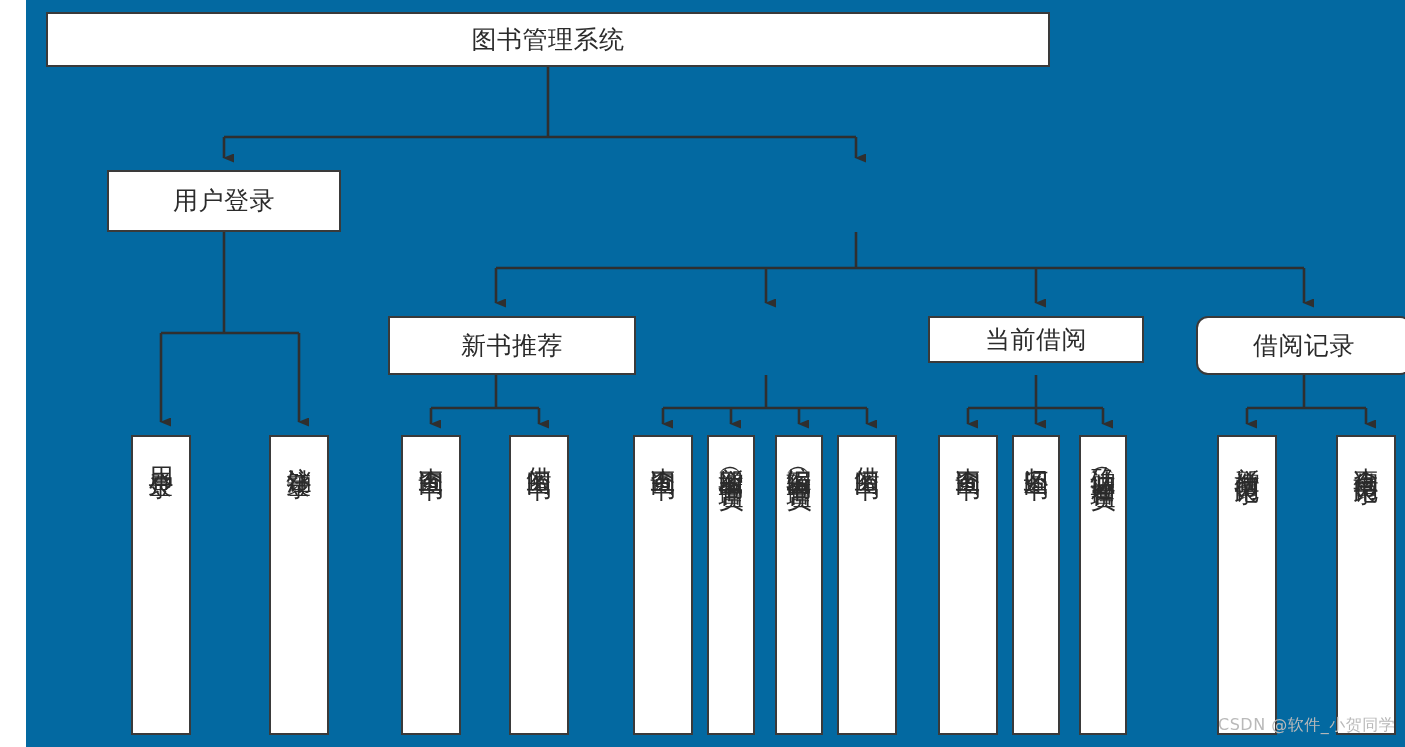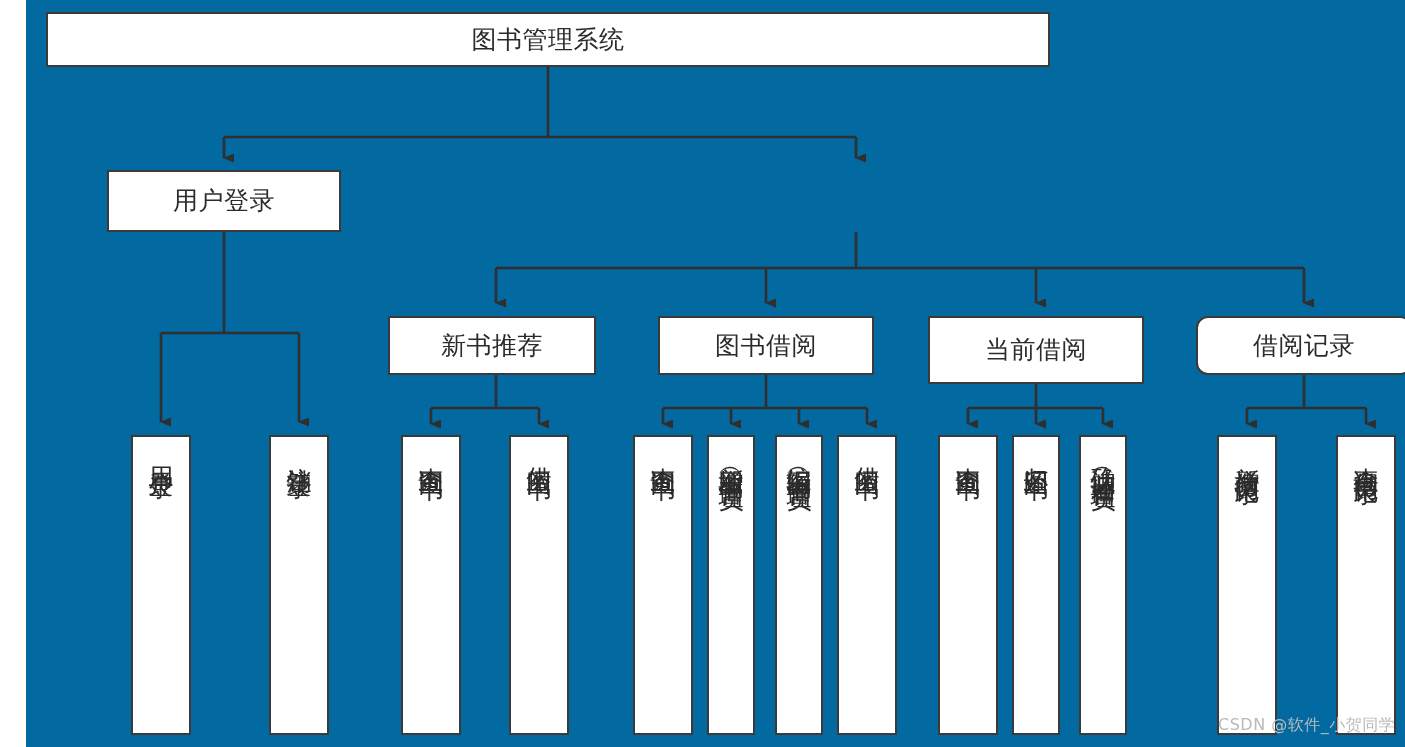--- a/index.html
+++ b/index.html
@@ -119,27 +119,24 @@
   </svg>
 
   <div class="node h-node root" style="left:20px;top:12px;width:1004px;height:55px;">
     <span class="lbl">图书管理系统</span>
   </div>
 
   <div class="node h-node" style="left:81px;top:170px;width:234px;height:62px;">
     <span class="lbl">用户登录</span>
   </div>
 
-  <div class="node h-node" style="left:362px;top:316px;width:208px;height:59px;">
+  <div class="node h-node" style="left:362px;top:316px;width:248px;height:59px;">
     <span class="lbl">新书推荐</span>
   </div>
-  <div class="node h-node" style="left:632px;top:316px;width:216px;height:59px;">
-    <span class="lbl">图书借阅</span>
-  </div>
-  <div class="node h-node" style="left:902px;top:316px;width:216px;height:68px;">
+  <div class="node h-node" style="left:902px;top:316px;width:216px;height:47px;">
     <span class="lbl">当前借阅</span>
   </div>
   <div class="node h-node" style="left:1170px;top:316px;width:216px;height:59px;border-radius:12px;">
     <span class="lbl">借阅记录</span>
   </div>
 
   <div class="node v-node" style="left:105px;top:435px;width:60px;height:300px;">
     <span class="lbl">用户登录</span>
   </div>
   <div class="node v-node" style="left:243px;top:435px;width:60px;height:300px;">

